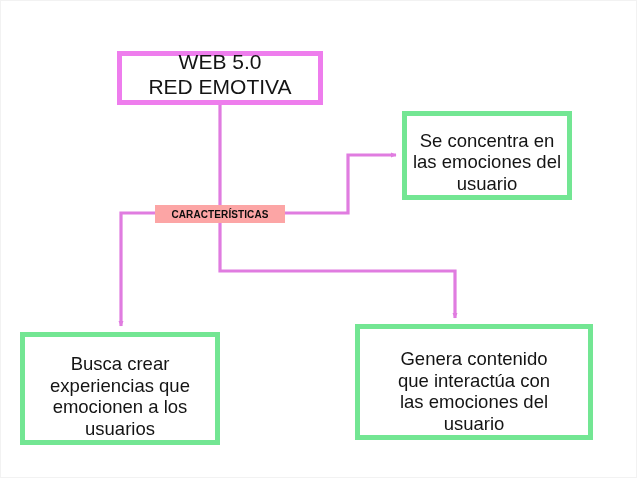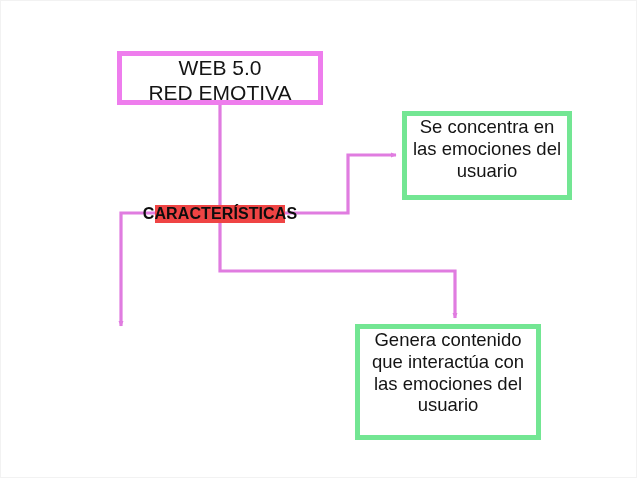--- a/index.html
+++ b/index.html
@@ -32,21 +32,21 @@
     left: 0;
     top: 0;
     width: 638px;
     height: 479px;
   }
   .node {
     position: absolute;
     box-sizing: border-box;
     background: #ffffff;
     display: flex;
-    align-items: flex-start;
+    align-items: flex-end;
     justify-content: center;
     text-align: center;
     color: #141414;
   }
   .node .txt {
     display: block;
     width: 100%;
     white-space: pre-line;
     line-height: 1.18;
   }
@@ -70,37 +70,37 @@
   }
   .node-experiences {
     left: 20px;
     top: 332px;
     width: 200px;
     height: 113px;
   }
   .node-content {
     left: 355px;
     top: 324px;
-    width: 186px;
+    width: 238px;
     height: 116px;
   }
   .branch-label {
     position: absolute;
     left: 155px;
     top: 205px;
     width: 130px;
     height: 18px;
     display: flex;
     align-items: center;
     justify-content: center;
-    font-size: 16px;
+    font-size: 10px;
     font-weight: bold;
     color: #0d0d0d;
     letter-spacing: 0.1px;
-    background: #ef4444;
+    background: #fca5a5;
   }
 </style>
 </head>
 <body>
 
 <div id="canvas">
 
   <div id="frame"></div>
 
   <svg id="connectors" viewBox="0 0 638 479" xmlns="http://www.w3.org/2000/svg">
@@ -130,20 +130,26 @@
   </div>
 
   <div class="branch-label">CARACTERÍSTICAS</div>
 
   <div class="node node-green node-focus">
     <span class="txt">Se concentra en
 las emociones del
 usuario</span>
   </div>
 
+  <div class="node node-green node-experiences">
+    <span class="txt">Busca crear
+experiencias que
+emocionen a los
+usuarios</span>
+  </div>
 
   <div class="node node-green node-content">
     <span class="txt">Genera contenido
 que interactúa con
 las emociones del
 usuario</span>
   </div>
 
 </div>
 

